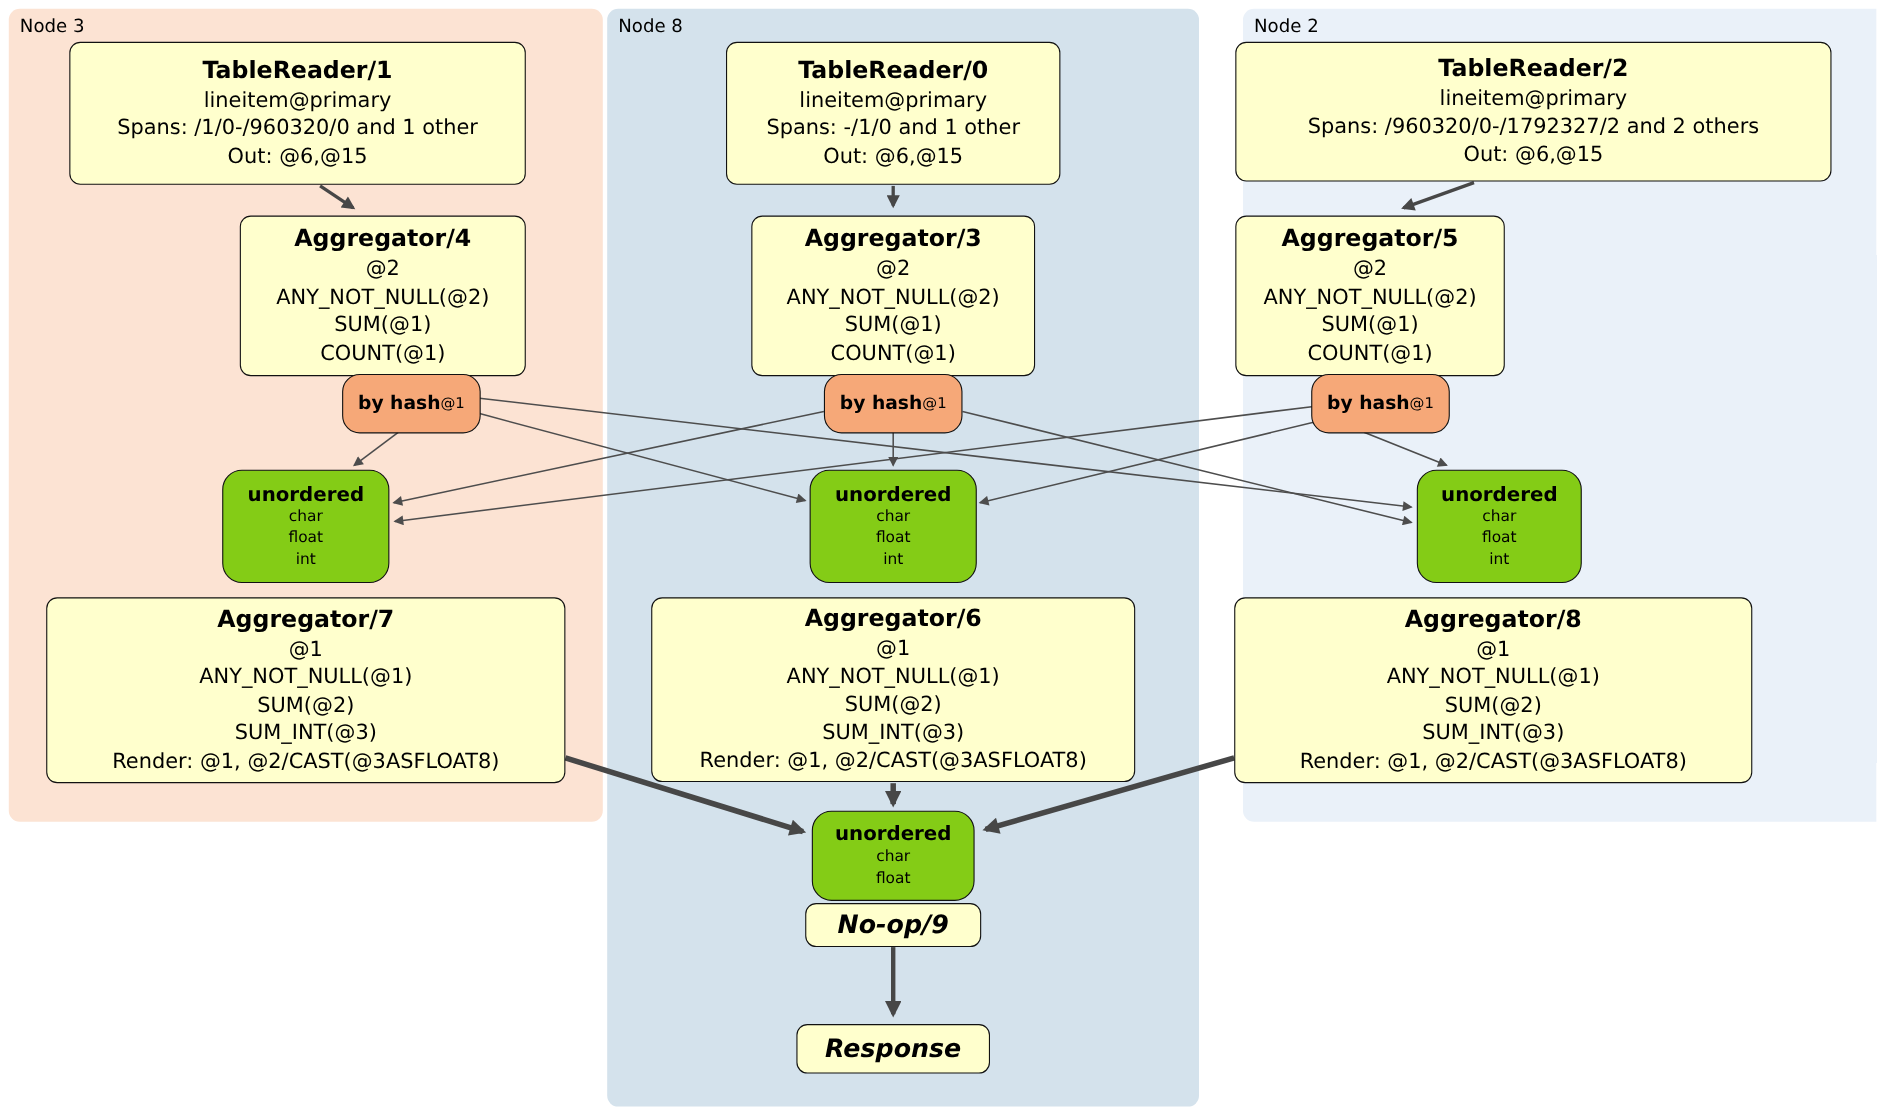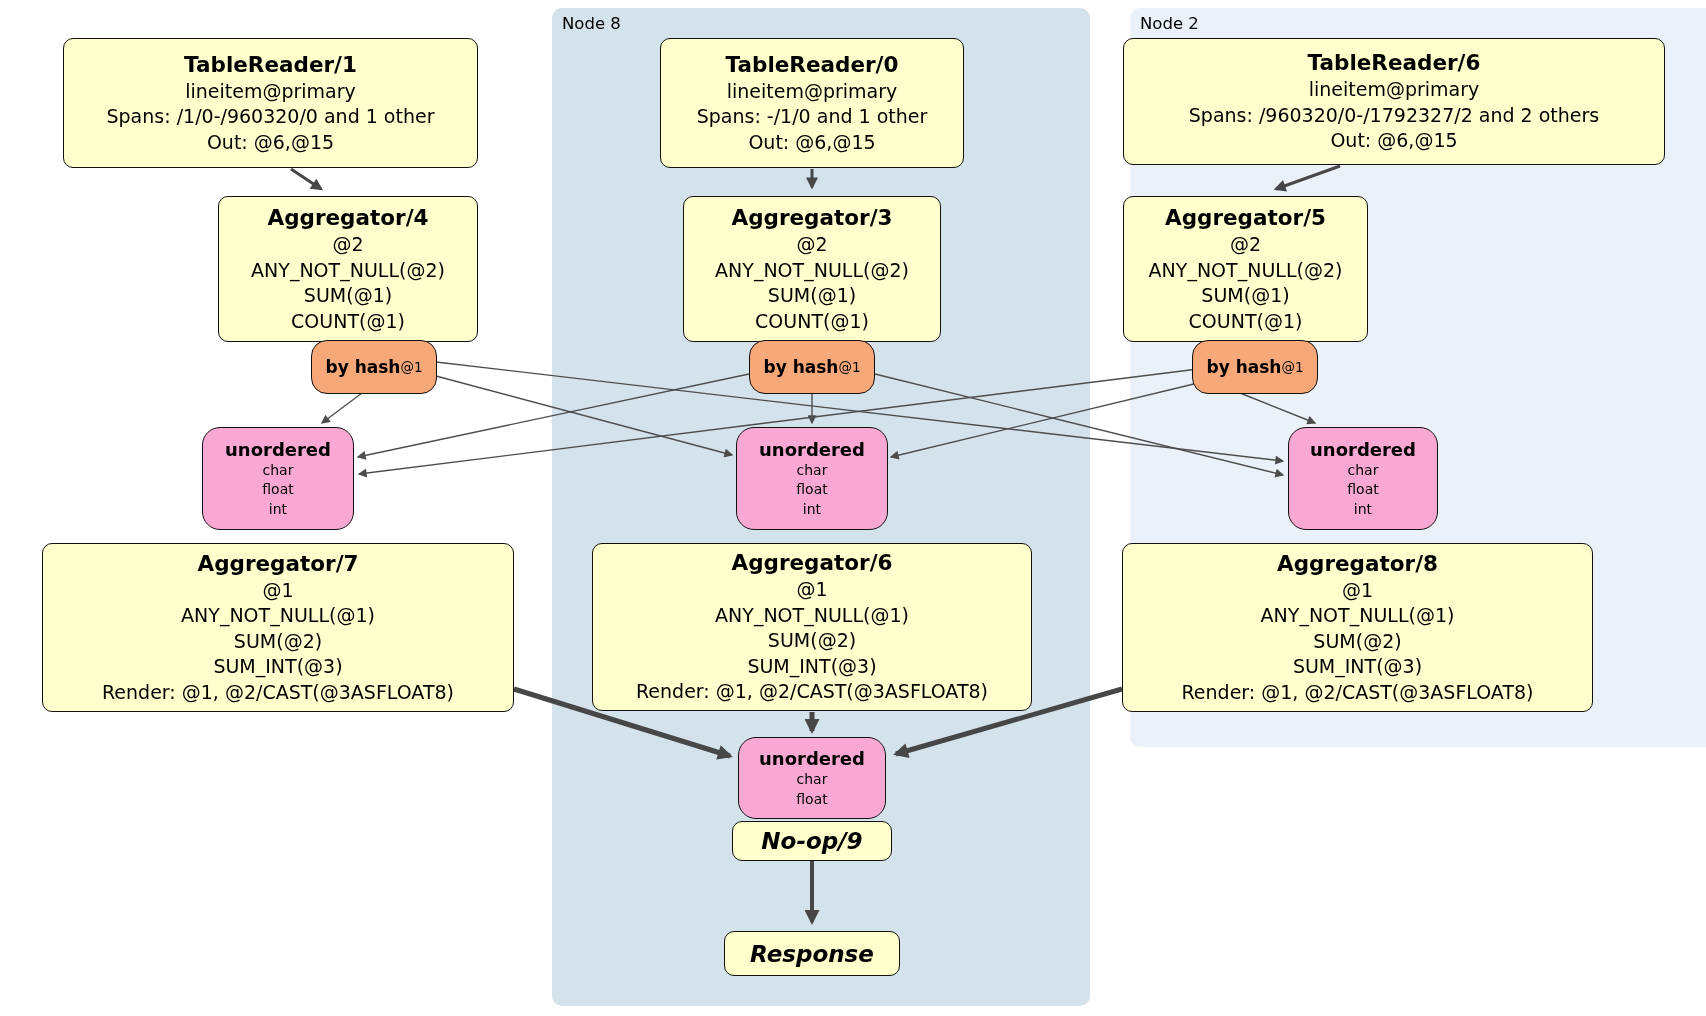--- a/index.html
+++ b/index.html
@@ -25,33 +25,36 @@
   .box .title{font-weight:bold;font-size:21.5px;line-height:28px;white-space:nowrap;}
   .box .line{font-size:19px;line-height:25.5px;white-space:nowrap;text-align:right;}
   .router{
     position:absolute;box-sizing:border-box;background:#f6a878;border:1.6px solid #111;
     border-radius:16px;display:flex;flex-direction:row;justify-content:center;
     align-items:center;text-align:center;z-index:4;
   }
   .router .title{font-weight:bold;font-size:17px;line-height:21px;}
   .router .line{font-size:13.5px;line-height:16px;}
   .sync{
-    position:absolute;box-sizing:border-box;background:#f9a8d4;border:1.6px solid #111;
+    position:absolute;box-sizing:border-box;background:#84cc16;border:1.6px solid #111;
     border-radius:18px;display:flex;flex-direction:column;justify-content:center;
     align-items:center;text-align:center;z-index:4;
   }
   .sync .title{font-weight:bold;font-size:18px;line-height:23px;}
   .sync .line{font-size:14px;line-height:19.5px;}
   .small-op .title{font-size:23px;line-height:26px;font-style:italic;}
 </style>
 </head>
 <body>
 
 <div id="canvas">
 
+  <div class="panel" id="panel-node3">
+    <div class="panel-label">Node 3</div>
+  </div>
   <div class="panel" id="panel-node1">
     <div class="panel-label">Node 8</div>
   </div>
   <div class="panel" id="panel-node2">
     <div class="panel-label">Node 2</div>
   </div>
 
   <svg id="edges" width="1706" height="1016">
     <defs>
       <marker id="arr-s" viewBox="0 0 10 10" refX="8.5" refY="5" markerWidth="11" markerHeight="9" orient="auto" markerUnits="userSpaceOnUse">
@@ -144,21 +147,21 @@
   <div class="box" style="left:592px;top:543px;width:440px;height:168px">
     <div class="title">Aggregator/6</div>
     <div class="line">@1</div>
     <div class="line">ANY_NOT_NULL(@1)</div>
     <div class="line">SUM(@2)</div>
     <div class="line">SUM_INT(@3)</div>
     <div class="line">Render: @1, @2/CAST(@3ASFLOAT8)</div>
   </div>
 
   <div class="box" style="left:1123px;top:38px;width:542px;height:127px">
-    <div class="title">TableReader/6</div>
+    <div class="title">TableReader/2</div>
     <div class="line">lineitem@primary</div>
     <div class="line">Spans: /960320/0-/1792327/2 and 2 others</div>
     <div class="line">Out: @6,@15</div>
   </div>
   <div class="box" style="left:1123px;top:196px;width:245px;height:146px">
     <div class="title">Aggregator/5</div>
     <div class="line">@2</div>
     <div class="line">ANY_NOT_NULL(@2)</div>
     <div class="line">SUM(@1)</div>
     <div class="line">COUNT(@1)</div>

